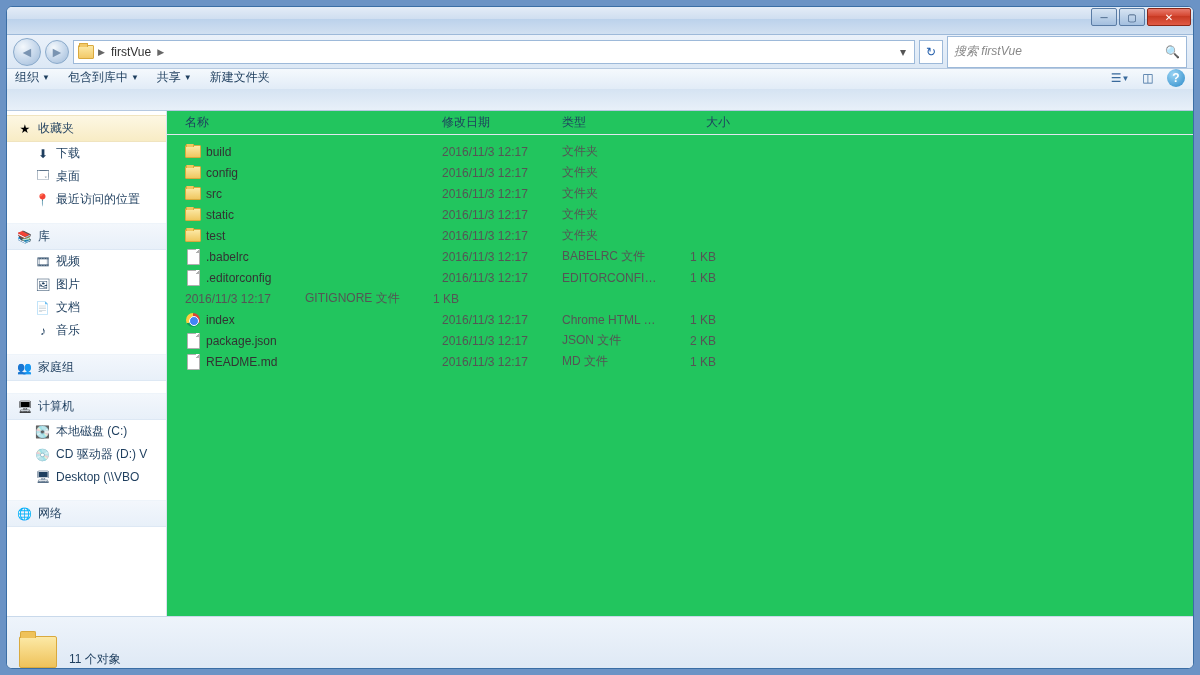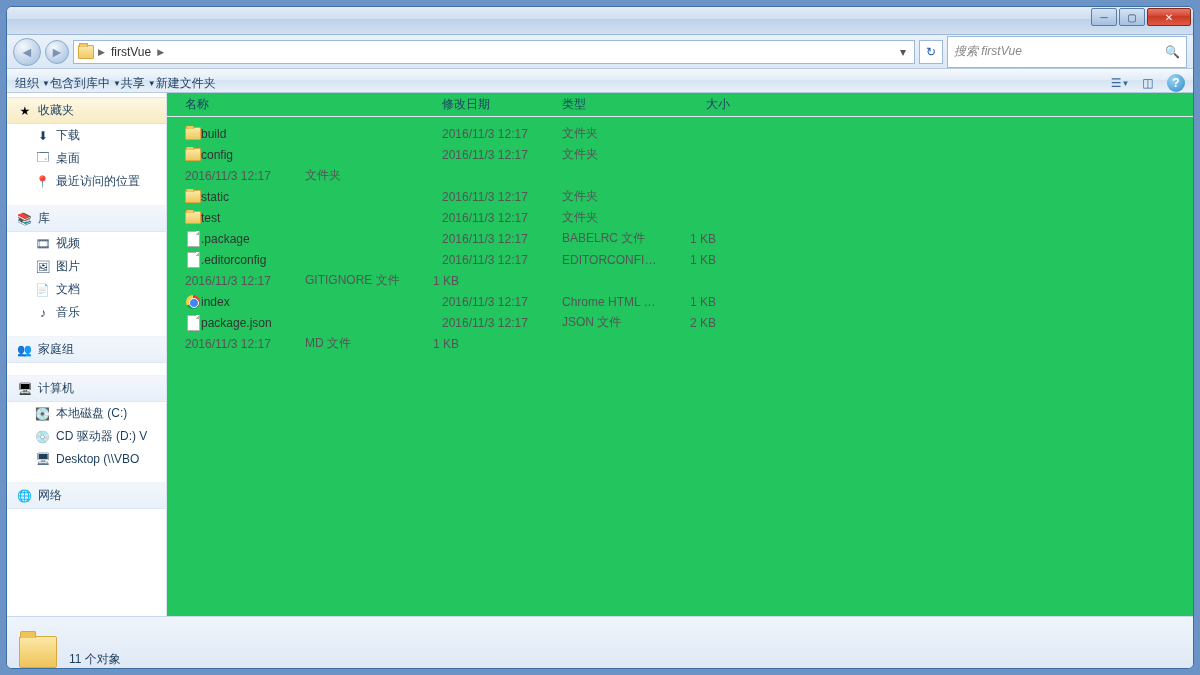--- a/index.html
+++ b/index.html
@@ -14,21 +14,21 @@
 .nav-fwd{width:24px;height:24px}
 .addr-bar{flex:1;height:24px;background:#fff;border:1px solid #9db9d9;display:flex;align-items:center;padding:0 4px;gap:4px}
 .folder-ic{width:16px;height:14px;background:linear-gradient(#fce9a6,#f2c968);border:1px solid #d9a93e;border-radius:1px;flex-shrink:0;position:relative}
 .folder-ic::before{content:"";position:absolute;top:-3px;left:0;width:7px;height:3px;background:#f2c968;border:1px solid #d9a93e;border-bottom:none;border-radius:1px 1px 0 0}
 .crumb{color:#333;padding:0 2px}
 .crumb-sep{color:#666;font-size:9px}
 .addr-drop{margin-left:auto;color:#555;padding:0 4px}
 .refresh-btn{width:24px;height:24px;border:1px solid #9db9d9;background:#fff;display:flex;align-items:center;justify-content:center;color:#1e5aa8}
 .search-box{width:240px;height:32px;background:#fff;border:1px solid #9db9d9;display:flex;align-items:center;padding:0 6px;color:#888;font-style:italic}
 .search-box .mag{margin-left:auto;color:#5a8bc4;font-style:normal}
-.toolbar{height:24px;background:linear-gradient(#f5f9fd,#e2ecf7 48%,#d5e3f2 49%,#e8f0f9);border-bottom:1px solid #b6c9e0;display:flex;align-items:flex-end;padding:0 8px;}
+.toolbar{height:42px;background:linear-gradient(#f5f9fd,#e2ecf7 48%,#d5e3f2 49%,#e8f0f9);border-bottom:1px solid #b6c9e0;display:flex;align-items:flex-start;padding:0 8px;gap:18px}
 .tb-item{color:#1e3e5e;display:flex;align-items:center;gap:3px}
 .tb-item .dd{font-size:8px;color:#1e3e5e}
 .tb-right{margin-left:auto;display:flex;align-items:center;gap:10px}
 .tb-ic{width:18px;height:18px;display:flex;align-items:center;justify-content:center;color:#3a6a9c}
 .help-ic{width:18px;height:18px;border-radius:50%;background:radial-gradient(circle at 35% 30%,#9bd4f4,#2b8ac9);color:#fff;display:flex;align-items:center;justify-content:center;font-weight:bold}
 .body-area{flex:1;display:flex;overflow:hidden}
 .sidebar{width:160px;background:#fff;border-right:1px solid #d9e2ee;overflow-y:auto;padding:4px 0}
 .sb-section{margin-bottom:12px}
 .sb-header{display:flex;align-items:center;gap:5px;padding:4px 10px;background:linear-gradient(#f3f7fc,#e8f0f9);border-top:1px solid #eef4fa;border-bottom:1px solid #dde8f4}
 .sb-header.first{background:linear-gradient(#fdf7e3,#f8ecc5);border-color:#f0e4bf}
@@ -38,21 +38,21 @@
 .content{flex:1;background:#22c55e;display:flex;flex-direction:column}
 .col-headers{height:24px;border-bottom:1px solid #e1e7ef;display:flex;align-items:center;padding-left:10px;color:#1e3e5e}
 .col{padding:0 8px}
 .col.name{width:257px}
 .col.date{width:120px}
 .col.type{width:114px}
 .col.size{width:70px;text-align:right}
 .file-list{flex:1;padding:6px 0;overflow:auto}
 .file-row{display:flex;align-items:center;padding:2px 0 2px 10px;height:21px}
 .file-row .cell{padding:0 8px;color:#333;overflow:hidden;white-space:nowrap;text-overflow:ellipsis}
-.file-row .name{width:257px;display:flex;align-items:center;}
+.file-row .name{width:257px;display:flex;align-items:center;gap:5px}
 .file-row .date{width:120px;color:#555}
 .file-row .type{width:114px;color:#555}
 .file-row .size{width:70px;text-align:center;color:#555}
 .f-ic{width:16px;height:16px;flex-shrink:0;display:inline-flex;align-items:center;justify-content:center}
 .ic-folder{width:16px;height:13px;background:linear-gradient(#fce9a6,#f0c760);border:1px solid #d9a93e;border-radius:1px;position:relative}
 .ic-folder::before{content:"";position:absolute;top:-3px;left:0;width:6px;height:3px;background:#f0c760;border:1px solid #d9a93e;border-bottom:none;border-radius:1px 1px 0 0}
 .ic-file{width:13px;height:16px;background:#fff;border:1px solid #b0b0b0;border-radius:1px;position:relative}
 .ic-file::after{content:"";position:absolute;top:-1px;right:-1px;width:4px;height:4px;background:linear-gradient(135deg,#fff 48%,#b0b0b0 49%)}
 .ic-chrome{width:14px;height:14px;border-radius:50%;background:conic-gradient(#db4437 0 120deg,#0f9d58 120deg 240deg,#ffcd40 240deg 360deg);position:relative}
 .ic-chrome::after{content:"";position:absolute;top:3px;left:3px;width:8px;height:8px;border-radius:50%;background:#4285f4;border:1.5px solid #fff}
@@ -223,20 +223,26 @@
               <span class="f-ic">
                 <span class="ic-folder"></span>
               </span>
               <span>config</span>
             </div>
      <div class="cell date">2016/11/3 12:17</div>
      <div class="cell type">文件夹</div>
      <div class="cell size"></div>
    </div>
           <div class="file-row">
+     <div class="cell name">
+              <span class="f-ic">
+                <span class="ic-folder"></span>
+              </span>
+              <span>src</span>
+            </div>
      <div class="cell date">2016/11/3 12:17</div>
      <div class="cell type">文件夹</div>
      <div class="cell size"></div>
    </div>
           <div class="file-row">
      <div class="cell name">
               <span class="f-ic">
                 <span class="ic-folder"></span>
               </span>
               <span>static</span>
@@ -254,21 +260,21 @@
             </div>
      <div class="cell date">2016/11/3 12:17</div>
      <div class="cell type">文件夹</div>
      <div class="cell size"></div>
    </div>
           <div class="file-row">
      <div class="cell name">
               <span class="f-ic">
                 <span class="ic-file"></span>
               </span>
-              <span>.package</span>
+              <span>.babelrc</span>
             </div>
      <div class="cell date">2016/11/3 12:17</div>
      <div class="cell type">BABELRC 文件</div>
      <div class="cell size">1 KB</div>
    </div>
           <div class="file-row">
      <div class="cell name">
               <span class="f-ic">
                 <span class="ic-file"></span>
               </span>
@@ -299,20 +305,26 @@
               <span class="f-ic">
                 <span class="ic-file"></span>
               </span>
               <span>package.json</span>
             </div>
      <div class="cell date">2016/11/3 12:17</div>
      <div class="cell type">JSON 文件</div>
      <div class="cell size">2 KB</div>
    </div>
           <div class="file-row">
+     <div class="cell name">
+              <span class="f-ic">
+                <span class="ic-file"></span>
+              </span>
+              <span>README.md</span>
+            </div>
      <div class="cell date">2016/11/3 12:17</div>
      <div class="cell type">MD 文件</div>
      <div class="cell size">1 KB</div>
    </div>
         </div>
     </div>
   </div>
 
   <div class="statusbar">
     <div class="sb-folder-big"></div>

